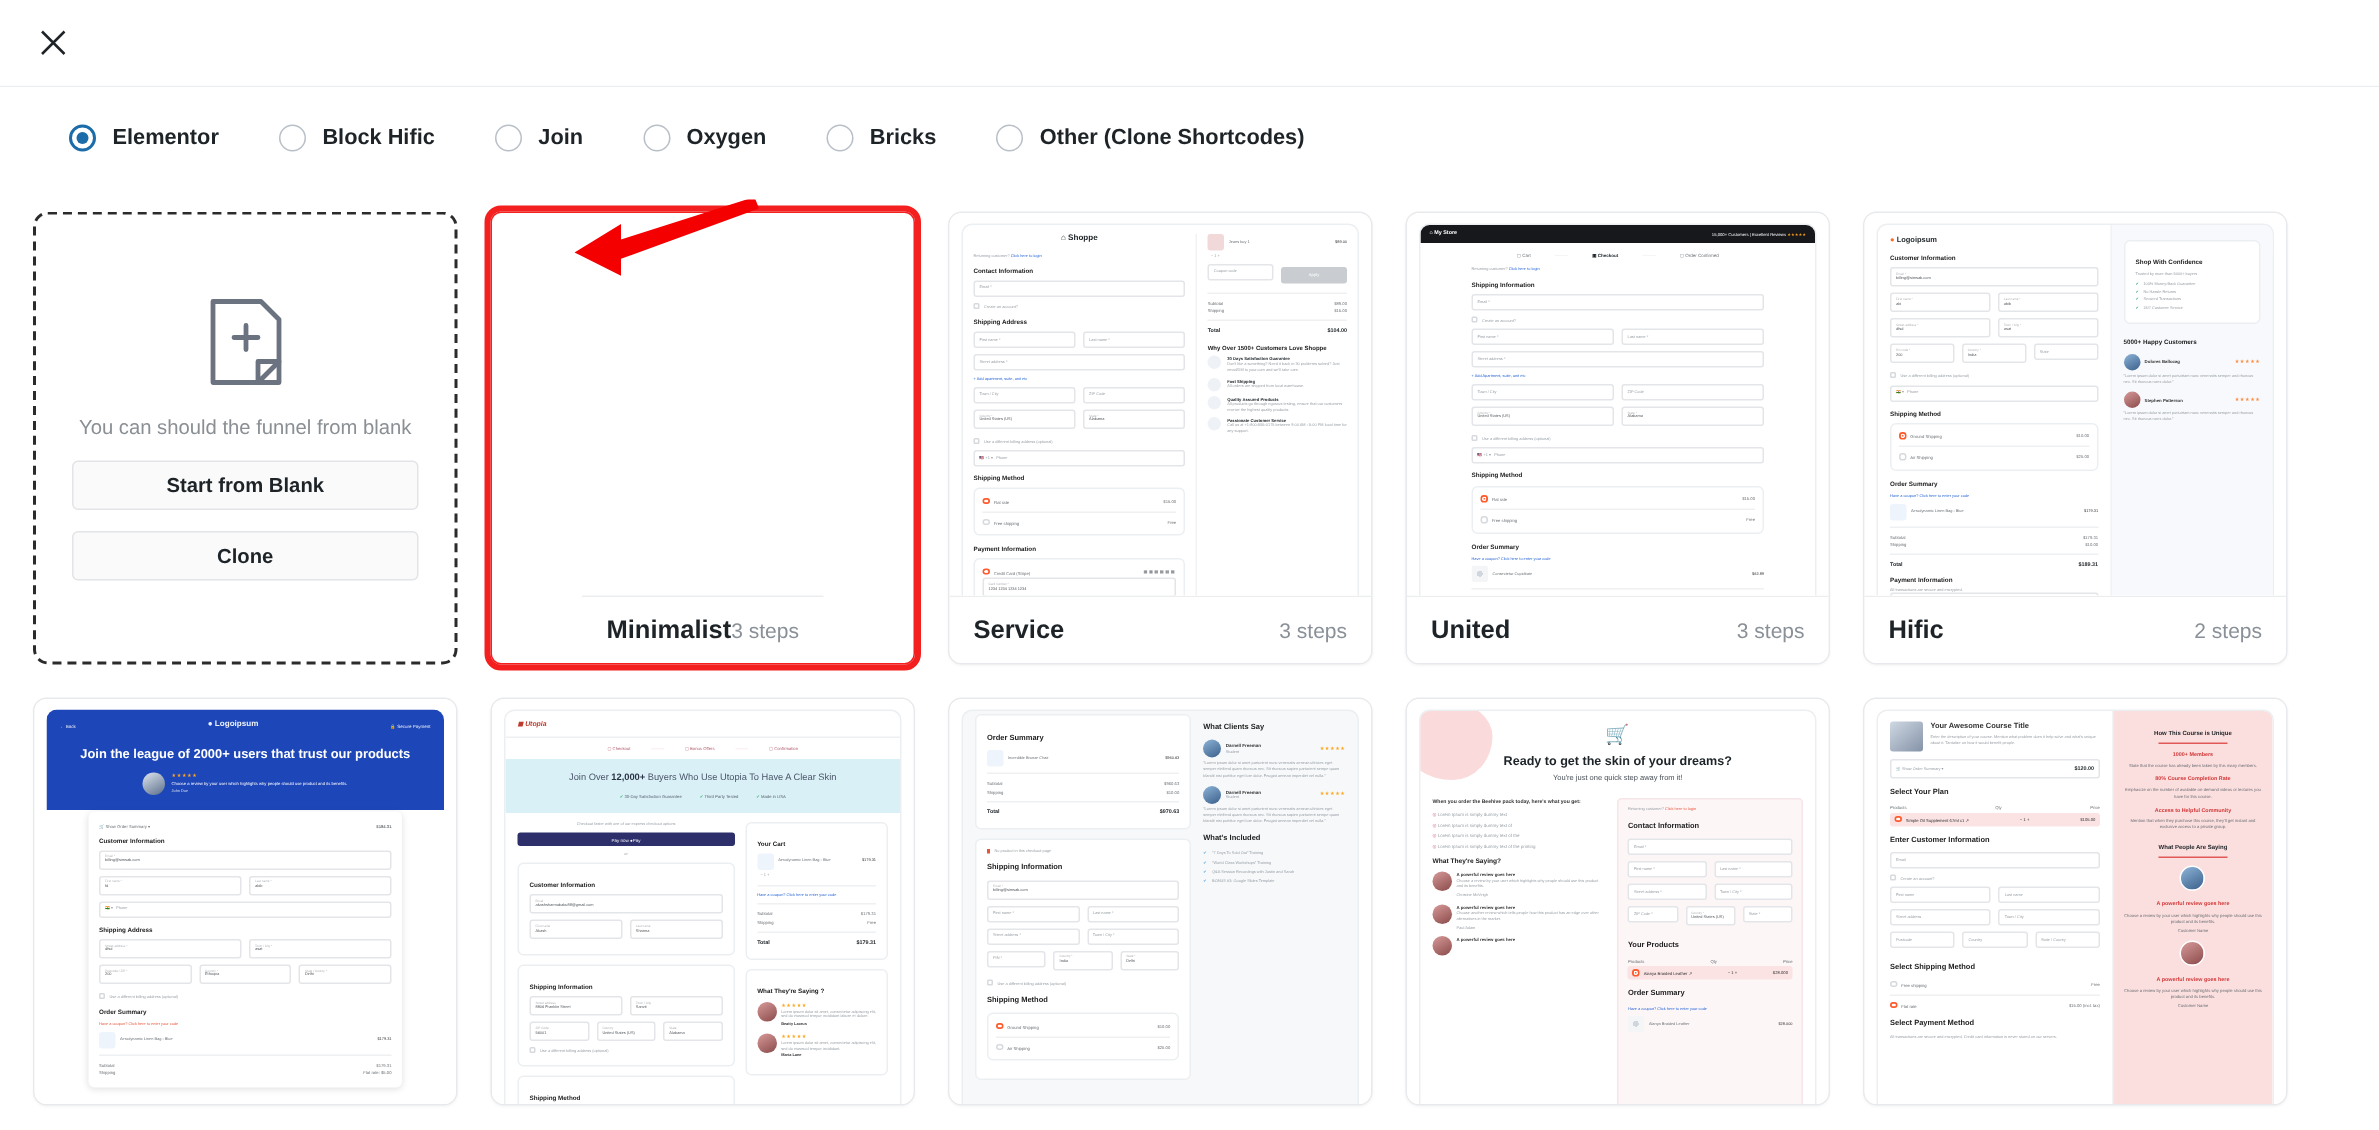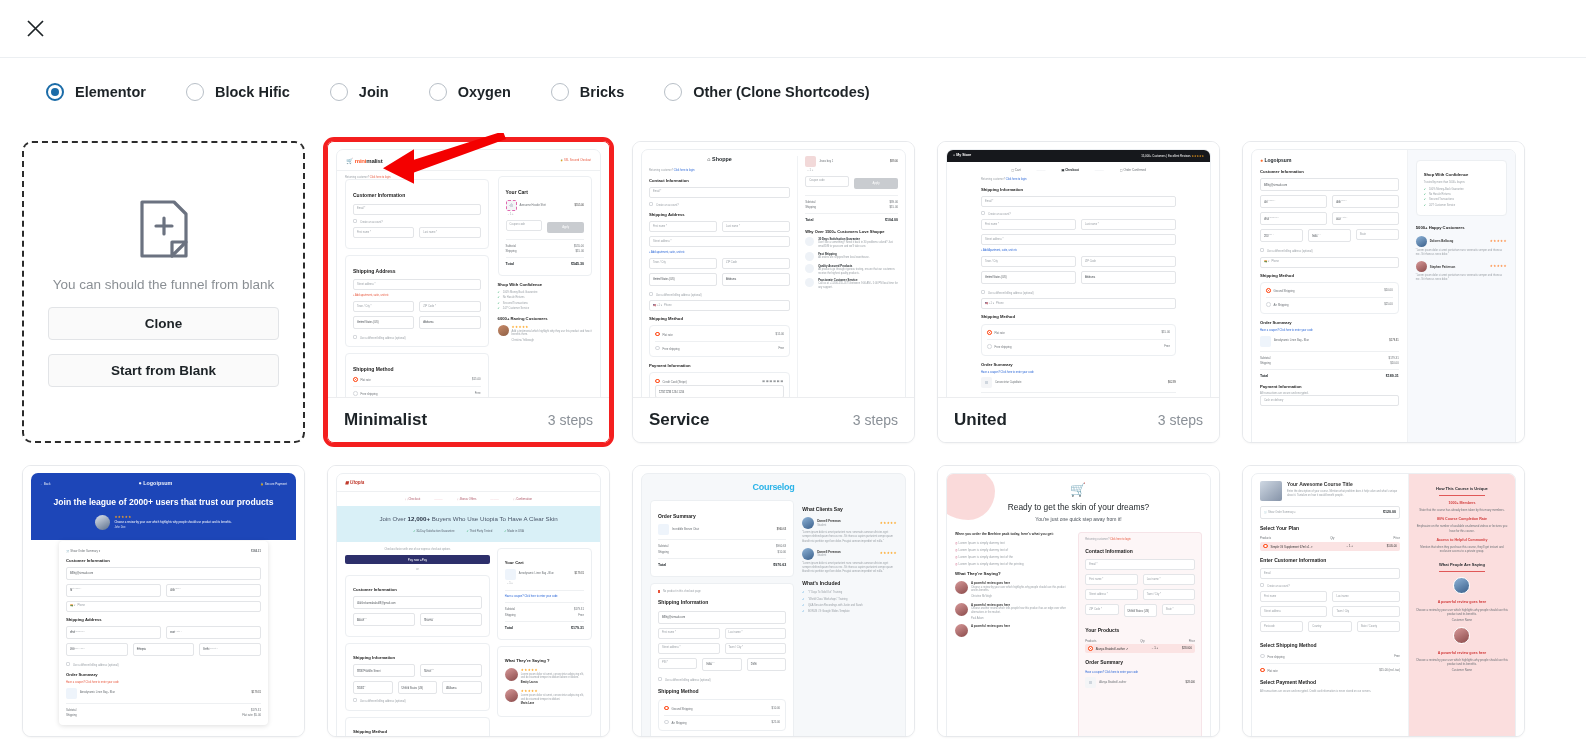--- a/index.html
+++ b/index.html
@@ -142,20 +142,21 @@
     flex-direction: column;
     position: relative;
     cursor: pointer;
     box-shadow: 0 1px 2px rgba(0,0,0,.04);
   }
   .tpl-card.selected {
     outline: 4px solid #f41f1f;
     outline-offset: 0px;
     border-color: #f41f1f;
     border-radius: 7px;
+    align-items: center;
   }
   .tpl-preview {
     flex: 1 1 auto;
     overflow: hidden;
     position: relative;
     background: #fff;
   }
   .tpl-foot {
     height: 45px;
     flex: 0 0 45px;
@@ -288,21 +289,21 @@
   
   .courselog-logo { text-align:center; font-weight:800; font-size:9px; color:#2bb3e8; padding:7px 0 4px; letter-spacing:-.3px;}
 
   
   .beehive-blob {
     position:absolute; left:-10px; top:-6px; width:58px; height:52px;
     background:#f9d3d3; border-radius:50% 50% 46% 54% / 56% 44% 56% 44%;
     opacity:.85;
   }
   .beehive-head { text-align:center; padding-top:9px; position:relative;}
-  .beehive-head h1 { font-size:8.4px; font-weight:400; color:#1d2327; margin-top:5px;}
+  .beehive-head h1 { font-size:8.4px; font-weight:700; color:#1d2327; margin-top:5px;}
   .beehive-head p { font-size:5px; color:#4a5159; margin-top:3px;}
   .cart-ico { font-size:13px; color:#8e1f2b; line-height:1; }
 
   
   .course-right { background:#fbdede; }
   .course-right h4 { text-align:center; font-weight:700; font-size:4px; color:#1d2327; margin:6px 0 3px;}
   .course-right .rule { height:1px; background:#e05858; width:50%; margin: 2px auto 5px;}
   .course-right h5 { text-align:center; font-weight:700; font-size:3.6px; color:#d23a3a; margin:5px 0 2px;}
   .course-right p { text-align:center; font-size:2.8px; color:#6b7075; line-height:1.5;}
   .pinkrow { background:#fbe3e3; border-radius:2px; padding:2px 3px; display:flex; justify-content:space-between; font-size:2.8px; }
@@ -364,22 +365,22 @@
   </svg>
 
   <div class="grid" id="grid">
       <div class="blank-card">
         <div class="blank-icon"><svg width="52" height="62" viewBox="0 0 52 62">
             <path d="M4 4 H36 L48 16 V58 H4 Z" fill="none" stroke="#6b7280" stroke-width="3.2" stroke-linejoin="round"></path>
             <path d="M48 44 L34 58 L34 44 Z" fill="#fff" stroke="#6b7280" stroke-width="3.2" stroke-linejoin="round"></path>
             <path d="M26 20 V36 M18 28 H34" stroke="#6b7280" stroke-width="3.2" stroke-linecap="round"></path>
           </svg></div>
         <div class="blank-text">You can should the funnel from blank</div>
+        <button class="blank-btn">Start from Blank</button>
         <button class="blank-btn">Clone</button>
-        <button class="blank-btn">Start from Blank</button>
       </div>
       <div class="tpl-card selected">
         <div class="tpl-preview">
           <div class="mini">
             <div class="pg">
               <div class="pad" style="display:flex;justify-content:space-between;align-items:center;padding-bottom:4px">
                 <span class="m-logo">🛒 <span class="a">mini</span><span class="b">malist</span></span>
                 <span style="font-size:2.6px;color:#e8553a">🔒 SSL Secured Checkout</span>
               </div>
               <div class="hr" style="margin:0"></div>
@@ -837,20 +838,24 @@
                       <span style="flex:1;font-size:2.9px;font-weight:700">Stephen Patterson</span>
                       <span class="stars" style="color:#ff8a3c">★★★★★</span>
                     </div>
                     <div class="tny" style="margin-top:2px">"Lorem ipsum dolor si amet portuirtam nunc venenatis semper and rhoncus nec. Sit rhoncus rorex dolor."</div>
                   </div>
                 </div>
               </div>
             </div>
           </div>
         </div>
+        <div class="tpl-foot">
+          <span class="tpl-name">Hific</span>
+          <span class="tpl-steps">2 steps</span>
+        </div>
       </div>
       <div class="tpl-card rowtwo">
         <div class="tpl-preview">
           <div class="mini">
             <div class="pg" style="border:0">
               <div class="blue-hero">
                 <div class="topnav">
                   <span>← Back</span>
                   <span class="logo">● Logoipsum</span>
                   <span>🔒 Secure Payment</span>
@@ -1084,21 +1089,20 @@
                 </div>
               </div>
             </div>
           </div>
         </div>
       </div>
       <div class="tpl-card rowtwo">
         <div class="tpl-preview">
           <div class="mini">
             <div class="pg" style="background:#f6f8fa">
-              <div class="courselog-logo">Courselog</div>
               <div class="split" style="padding:2px 8px 0;gap:8px">
                 <div class="left">
                   <div class="box" style="background:#fff">
                     <div class="h">Order Summary</div>
                     <div style="display:flex;gap:3px;align-items:center">
                       <span class="thumb" style="background:#eef4fb"></span>
                       <span style="flex:1;font-size:2.6px;color:#6b7075">Incredible Bronze Chair</span>
                       <span style="font-size:2.6px">$960.63</span>
                     </div>
                     <div class="hr"></div>

